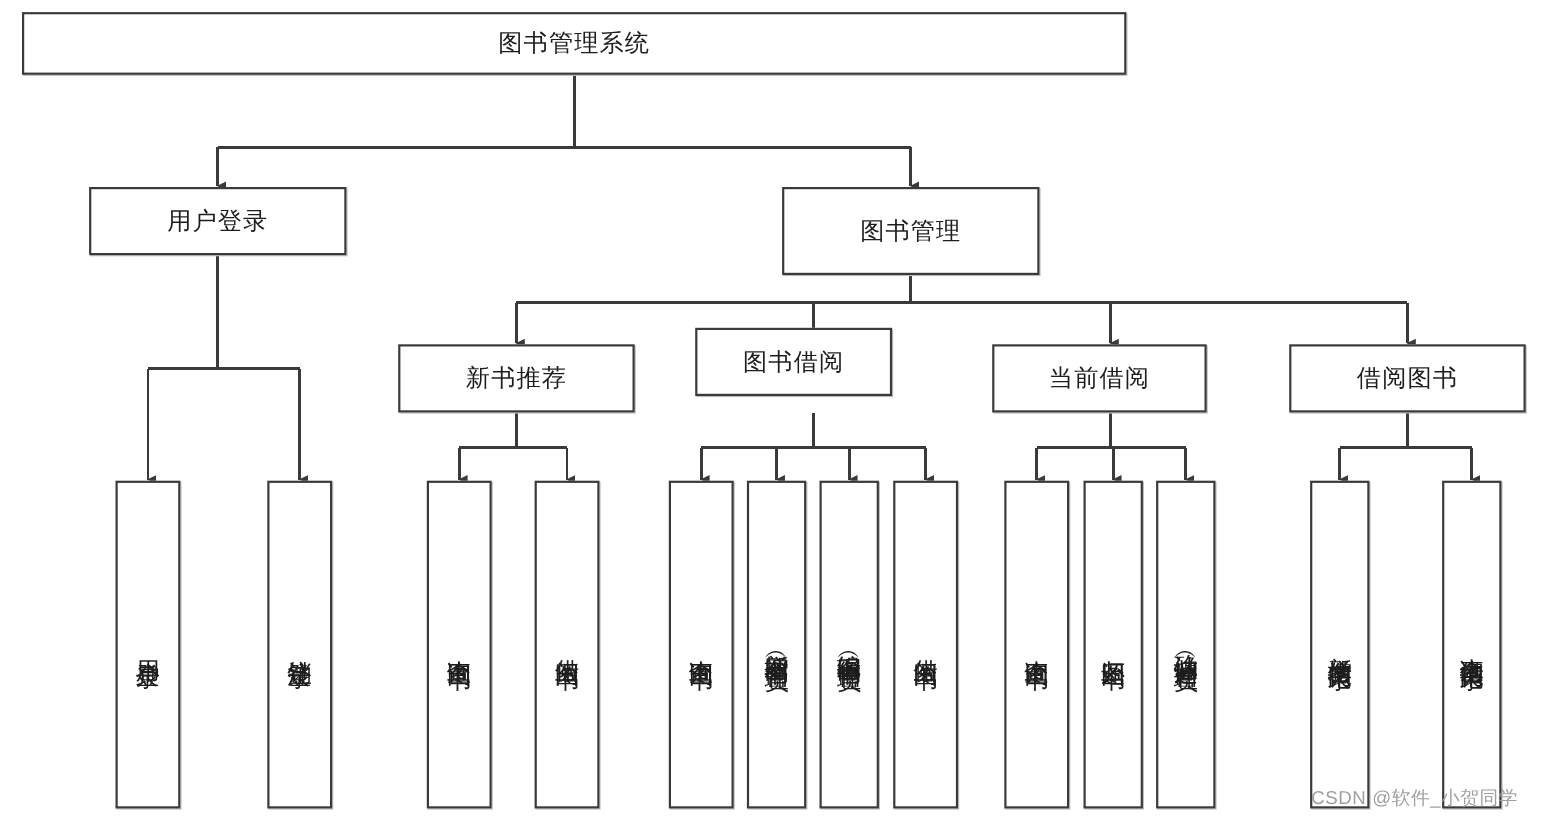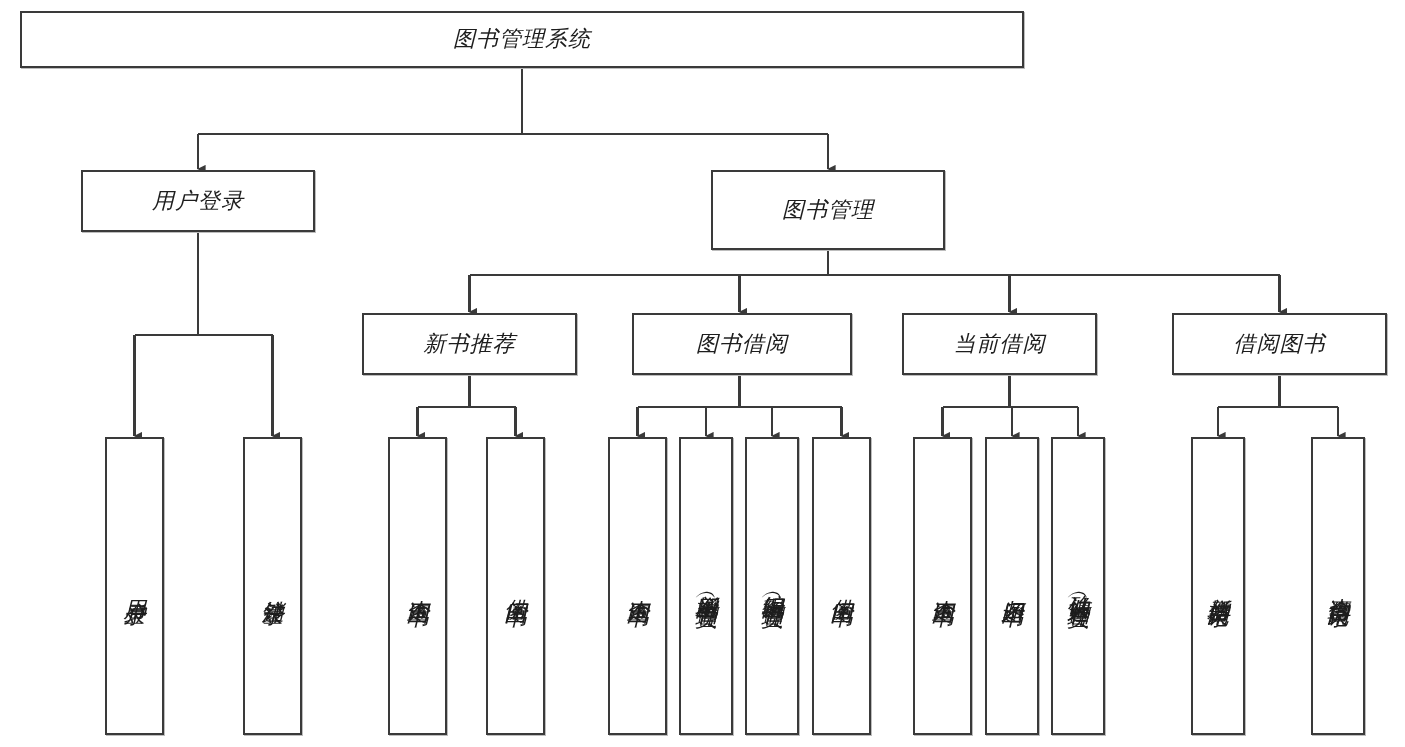--- a/index.html
+++ b/index.html
@@ -10,21 +10,20 @@
   }
   body {
     font-family: "Liberation Sans", "DejaVu Sans", sans-serif;
   }
   #diagram-root {
     position: relative;
     width: 1405px;
     height: 747px;
     background: #ffffff;
     overflow: hidden;
-    font-style: italic;
   }
   #edge-layer {
     position: absolute;
     left: 0;
     top: 0;
     width: 1405px;
     height: 747px;
     pointer-events: none;
   }
   .node {
@@ -121,21 +120,21 @@
       </div>
       <div class="node horizontal" style="left: 81px; top: 170px; width: 234px; height: 62px;">
         <span class="node-label">用户登录</span>
       </div>
       <div class="node horizontal" style="left: 711px; top: 170px; width: 234px; height: 80px;">
         <span class="node-label">图书管理</span>
       </div>
       <div class="node horizontal" style="left: 362px; top: 313px; width: 215px; height: 62px; text-align: center;">
         <span class="node-label">新书推荐</span>
       </div>
-      <div class="node horizontal" style="left: 632px; top: 313px; width: 220px; height: 62px;">
+      <div class="node horizontal" style="left: 632px; top: 298px; width: 179px; height: 62px;">
         <span class="node-label">图书借阅</span>
       </div>
       <div class="node horizontal" style="left: 902px; top: 313px; width: 195px; height: 62px;">
         <span class="node-label">当前借阅</span>
       </div>
       <div class="node horizontal" style="left: 1172px; top: 313px; width: 215px; height: 62px;">
         <span class="node-label">借阅图书</span>
       </div>
       <div class="node vertical" style="left: 105px; top: 437px; width: 59px; height: 298px;">
         <span class="node-label">用户登录</span>
@@ -170,13 +169,14 @@
       <div class="node vertical" style="left: 1051px; top: 437px; width: 54px; height: 298px;">
         <span class="node-label">确认归还（管理员）</span>
       </div>
       <div class="node vertical" style="left: 1191px; top: 437px; width: 54px; height: 298px;">
         <span class="node-label">新增借阅记录</span>
       </div>
       <div class="node vertical" style="left: 1311px; top: 437px; width: 54px; height: 298px;">
         <span class="node-label">查询借阅记录</span>
       </div>
     </div>
+  <div class="watermark" style="left:1192px; top:714px;">CSDN @软件_小贺同学</div>
 </div>
 
 </body></html>

